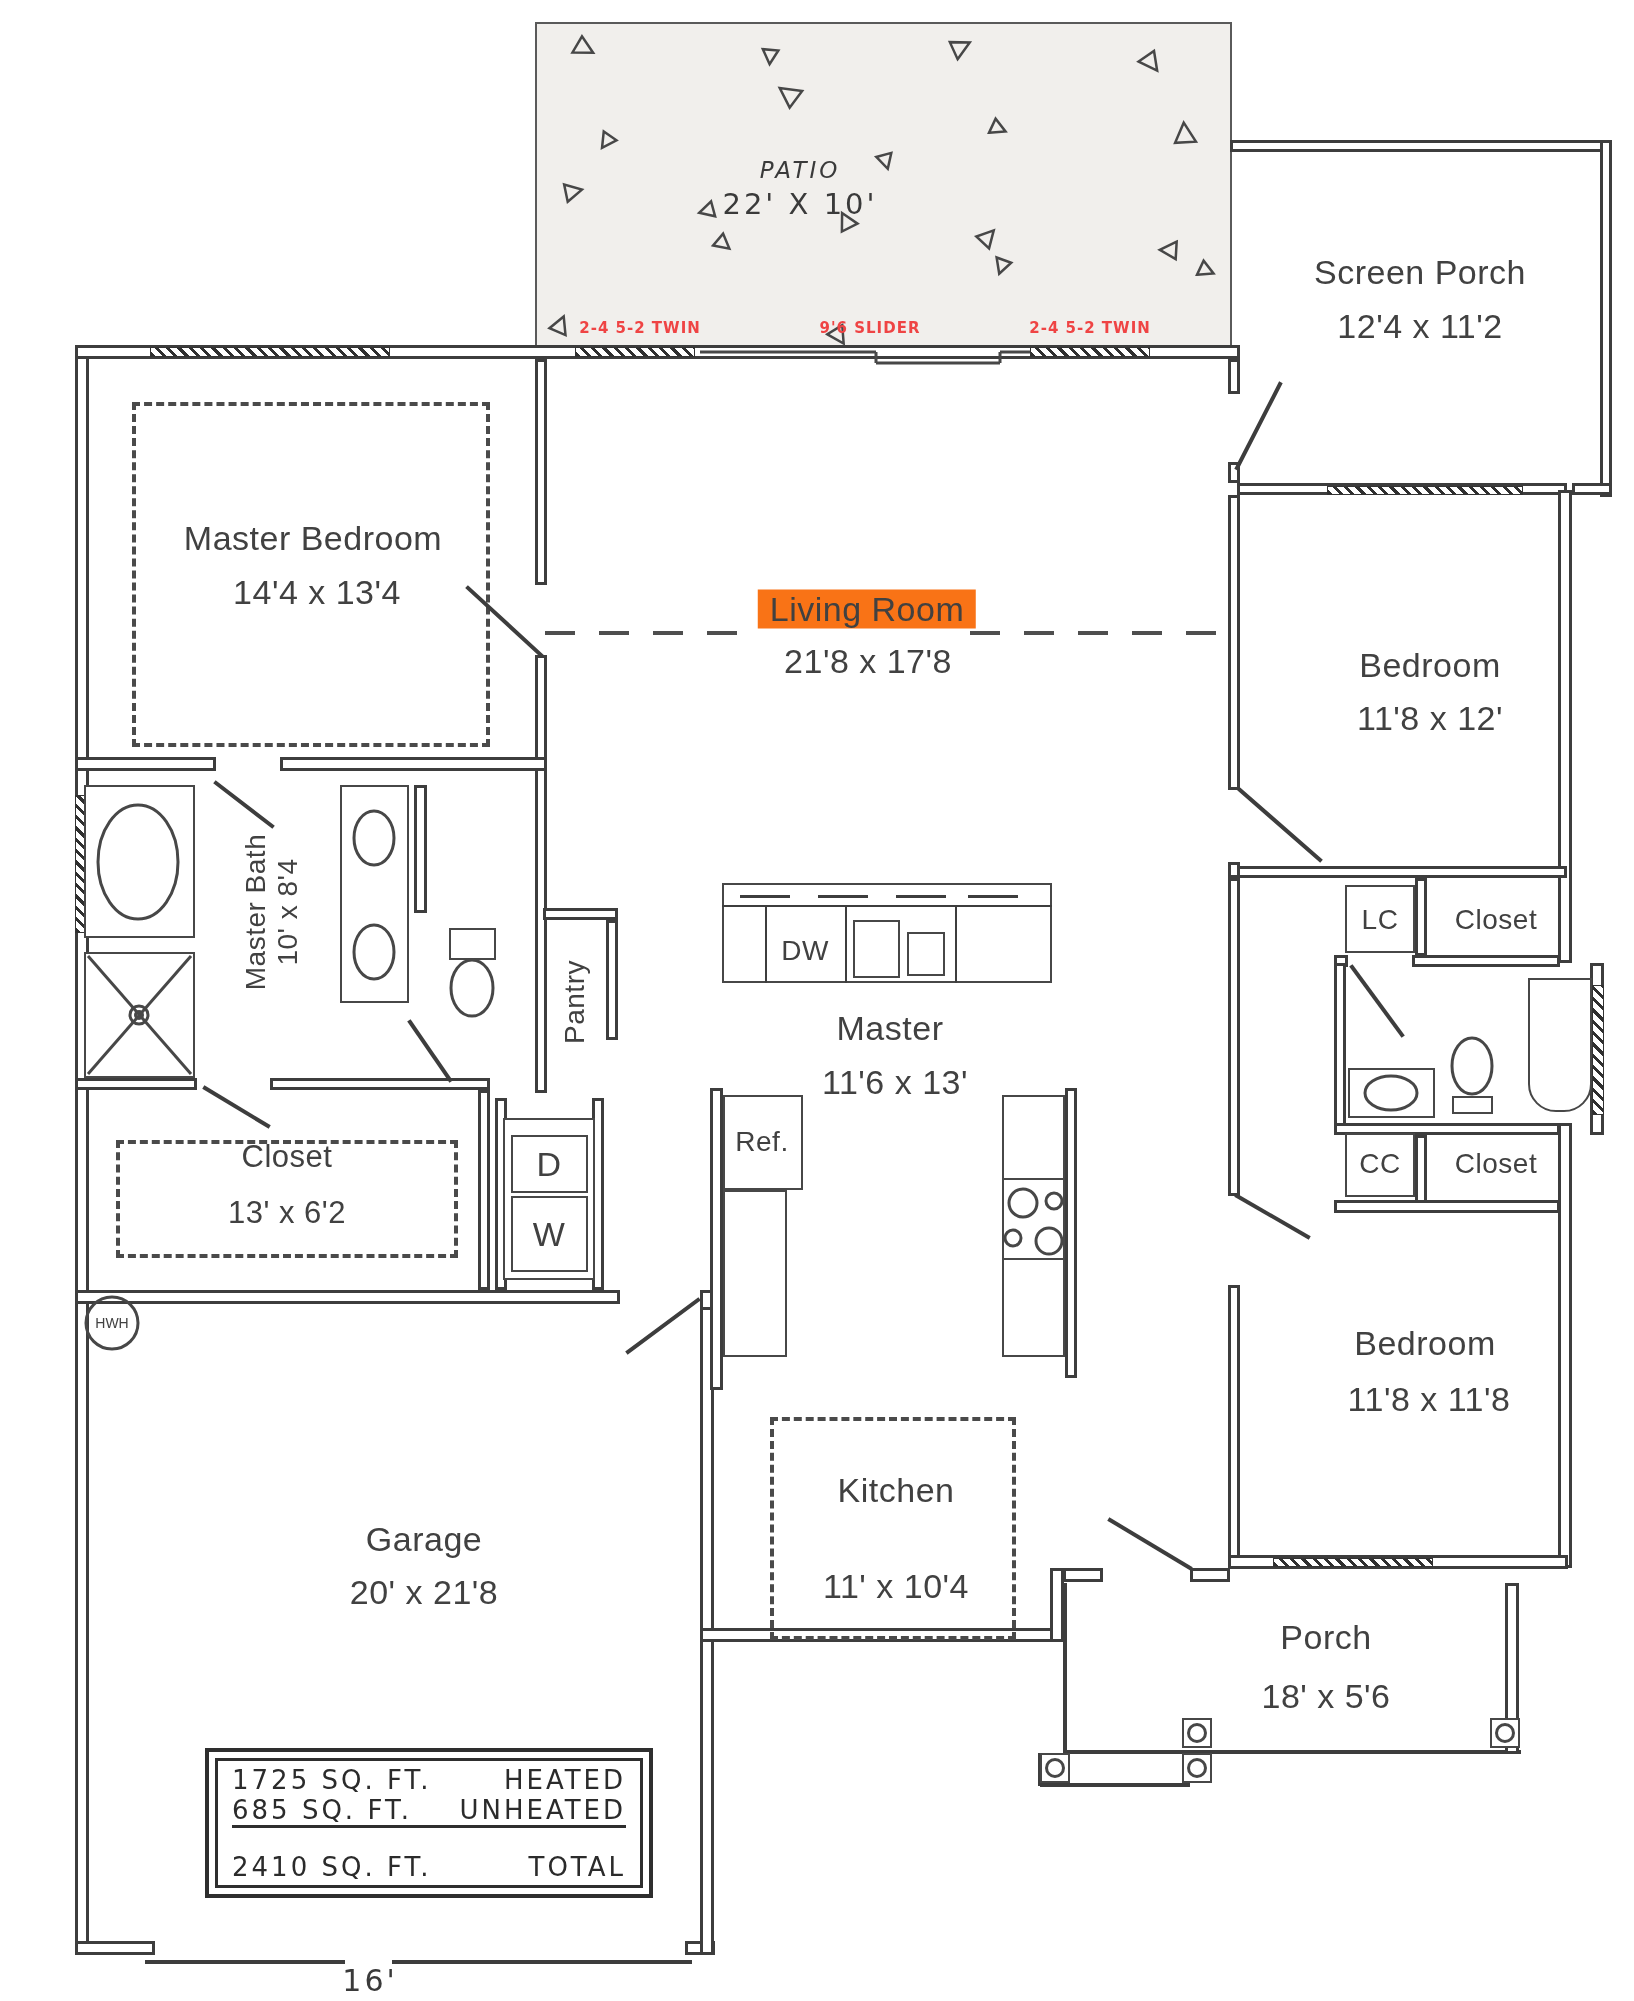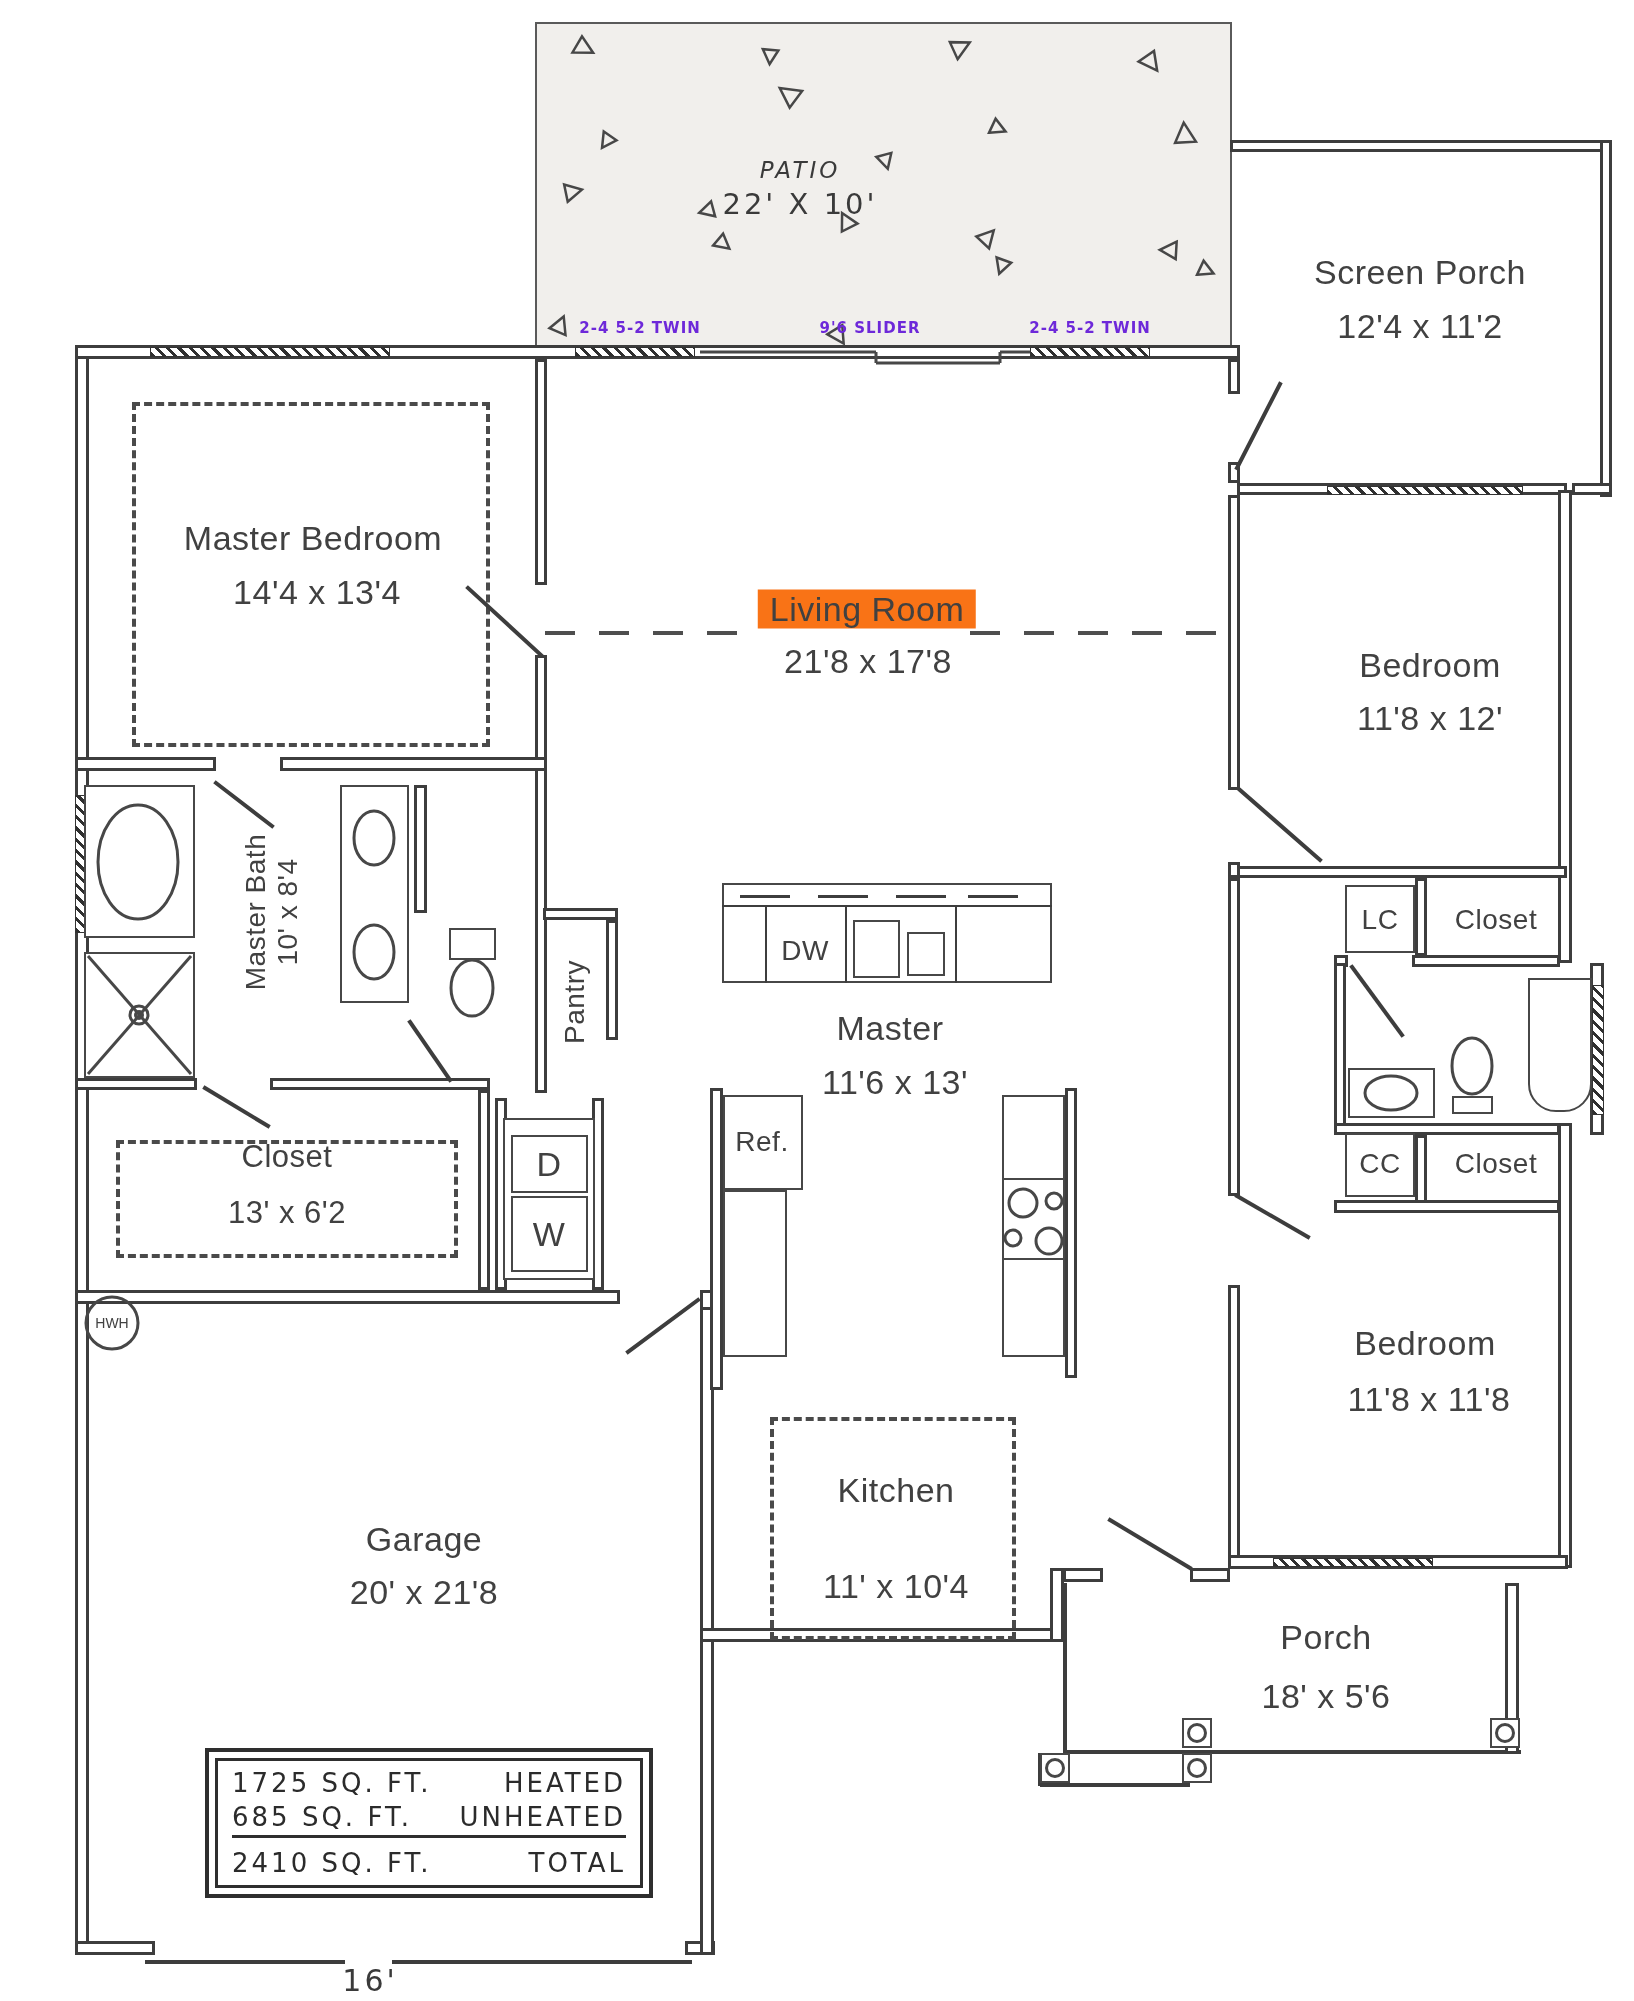--- a/index.html
+++ b/index.html
@@ -8,29 +8,29 @@
   .wall{position:absolute;background:#fff;border:3px solid #3d3d3d;box-sizing:border-box;}
   .case{position:absolute;background:#fff;border:2px solid #474747;box-sizing:border-box;}
   .line{position:absolute;background:#3d3d3d;}
   .hatch{position:absolute;border:1px solid #333;box-sizing:border-box;
          background:repeating-linear-gradient(45deg,#2f2f2f 0 3px,#fff 3px 8px);}
   .dashedbox{position:absolute;border:4px dashed #4a4a4a;box-sizing:border-box;}
   .patio{position:absolute;background:#f1efec;border:2px solid #5a5a5a;box-sizing:border-box;}
   .lab{position:absolute;transform:translate(-50%,-50%);color:#414141;font-size:34px;
        white-space:nowrap;letter-spacing:.5px;text-align:center;}
   .arch{font-family:"DejaVu Sans",sans-serif;color:#3a3a3a;font-size:27px;letter-spacing:3px;}
-  .tiny{font-family:"DejaVu Sans",sans-serif;font-size:15px;letter-spacing:1px;color:#6d28d9;font-weight:bold;}
+  .tiny{font-family:"DejaVu Sans",sans-serif;font-size:15px;letter-spacing:1px;color:#ef4444;font-weight:bold;}
   .rot{transform:translate(-50%,-50%) rotate(-90deg);}
   .med{font-size:28px;}
   .infobox{position:absolute;border:4px solid #2e2e2e;padding:6px;box-sizing:border-box;background:#fff;}
   .infoinner{border:3px solid #2e2e2e;height:100%;box-sizing:border-box;
              display:flex;flex-direction:column;justify-content:space-evenly;padding:4px 14px;}
   .inforow{display:flex;justify-content:space-between;font-family:"DejaVu Sans",sans-serif;
            font-size:26px;letter-spacing:3px;color:#2b2b2b;}
-  .inforow.total{border-top:3px solid #2e2e2e;padding-top:10px;}
+  .inforow.total{border-top:3px solid #2e2e2e;padding-top:24px;}
   svg{position:absolute;left:0;top:0;}
   .tri{fill:none;stroke:#474747;stroke-width:2.5;}
   .door{stroke:#3d3d3d;stroke-width:4;stroke-linecap:square;}
   .fix{fill:none;stroke:#474747;stroke-width:3;}
   .dash{stroke:#4e4e4e;stroke-width:4;stroke-dasharray:30 24;}
 </style>
 </head>
 <body>
 
 <div class="plan">

